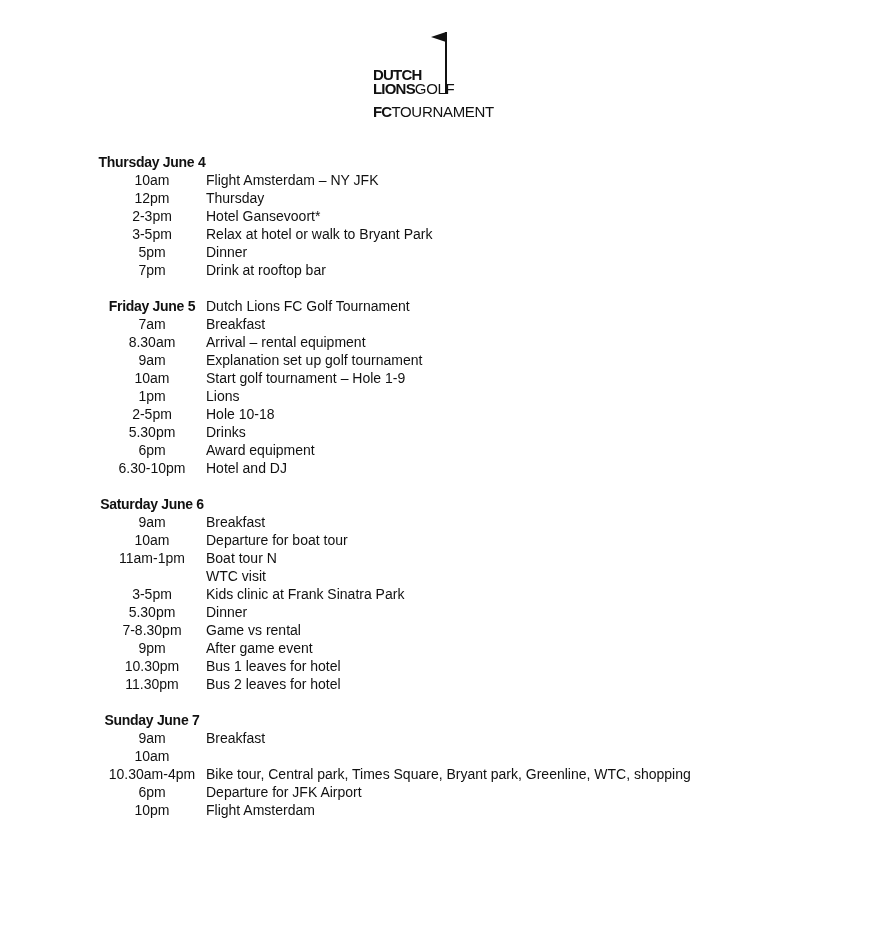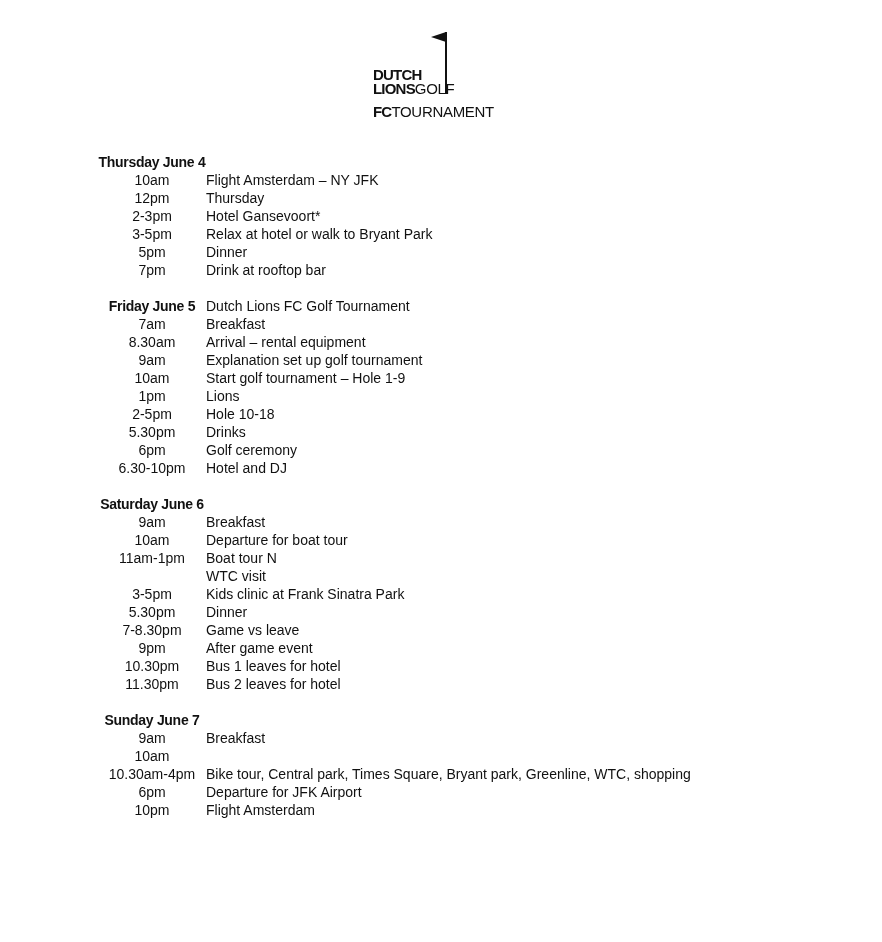--- a/index.html
+++ b/index.html
@@ -101,21 +101,21 @@
       <div class="row">
         <div class="time">2-5pm</div>
         <div class="desc">Hole 10-18</div>
       </div>
       <div class="row">
         <div class="time">5.30pm</div>
         <div class="desc">Drinks</div>
       </div>
       <div class="row">
         <div class="time">6pm</div>
-        <div class="desc">Golf ceremony</div>
+        <div class="desc">Award equipment</div>
       </div>
       <div class="row">
         <div class="time">6.30-10pm</div>
         <div class="desc">Hotel and DJ</div>
       </div>
     </div>
     <div class="section">
       <div class="row">
         <div class="time day">Saturday June 6</div>
         <div class="desc"></div>
@@ -139,21 +139,21 @@
       <div class="row">
         <div class="time">3-5pm</div>
         <div class="desc">Kids clinic at Frank Sinatra Park</div>
       </div>
       <div class="row">
         <div class="time">5.30pm</div>
         <div class="desc">Dinner</div>
       </div>
       <div class="row">
         <div class="time">7-8.30pm</div>
-        <div class="desc">Game vs leave</div>
+        <div class="desc">Game vs rental</div>
       </div>
       <div class="row">
         <div class="time">9pm</div>
         <div class="desc">After game event</div>
       </div>
       <div class="row">
         <div class="time">10.30pm</div>
         <div class="desc">Bus 1 leaves for hotel</div>
       </div>
       <div class="row">

